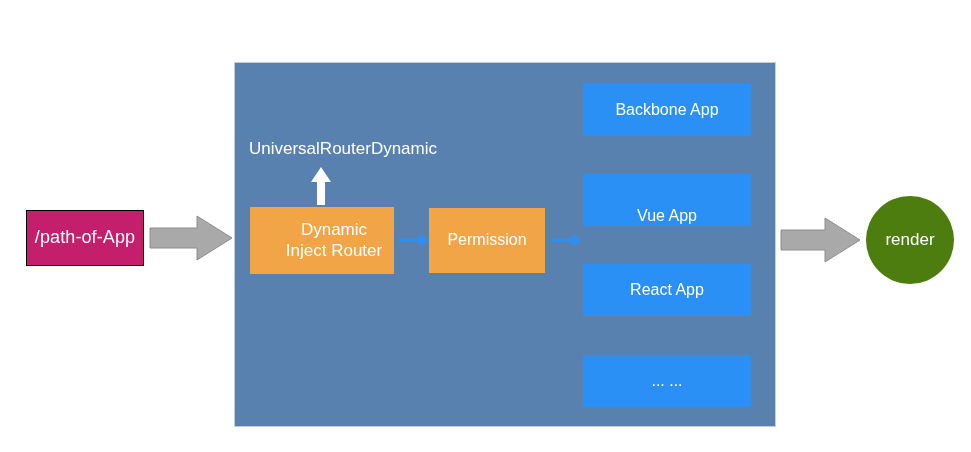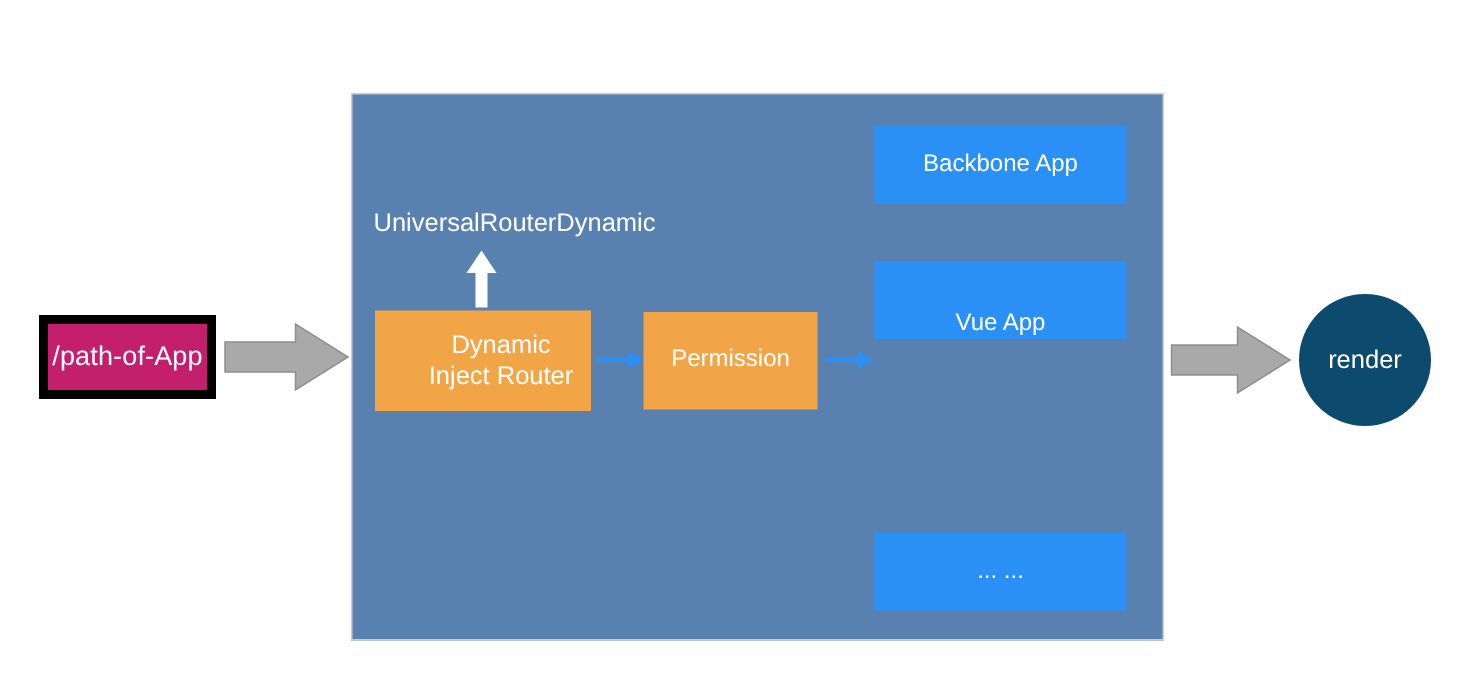--- a/index.html
+++ b/index.html
@@ -30,21 +30,21 @@
     line-height: 1.18;
   }
 
   
   .path-box {
     left: 26px;
     top: 210px;
     width: 118px;
     height: 56px;
     background: #c41f6d;
-    border: 6px solid #000000;
+    border: 1px solid #000000;
     font-size: 18px;
     letter-spacing: 0.1px;
   }
 
   
   .container-box {
     position: absolute;
     left: 234px;
     top: 62px;
     width: 542px;
@@ -103,21 +103,21 @@
   .app-2 { top: 264px; }
   .app-3 { top: 355px; }
 
   
   .render-circle {
     left: 866px;
     top: 196px;
     width: 88px;
     height: 88px;
     border-radius: 50%;
-    background: #0c4a6e;
+    background: #4d7c0f;
     font-size: 17px;
   }
 
   
   #arrows {
     position: absolute;
     left: 0;
     top: 0;
     width: 971px;
     height: 452px;
@@ -148,20 +148,23 @@
   <div class="node orange-box box-permission">
     <span>Permission</span>
   </div>
 
   <div class="node app-box app-0">
     <span>Backbone App</span>
   </div>
   <div class="node app-box app-1">
     <span>Vue App</span>
   </div>
+  <div class="node app-box app-2">
+    <span>React App</span>
+  </div>
   <div class="node app-box app-3">
     <span>... ...</span>
   </div>
 
   <div class="node render-circle">
     <span>render</span>
   </div>
 
   <svg id="arrows" viewBox="0 0 971 452">
 

